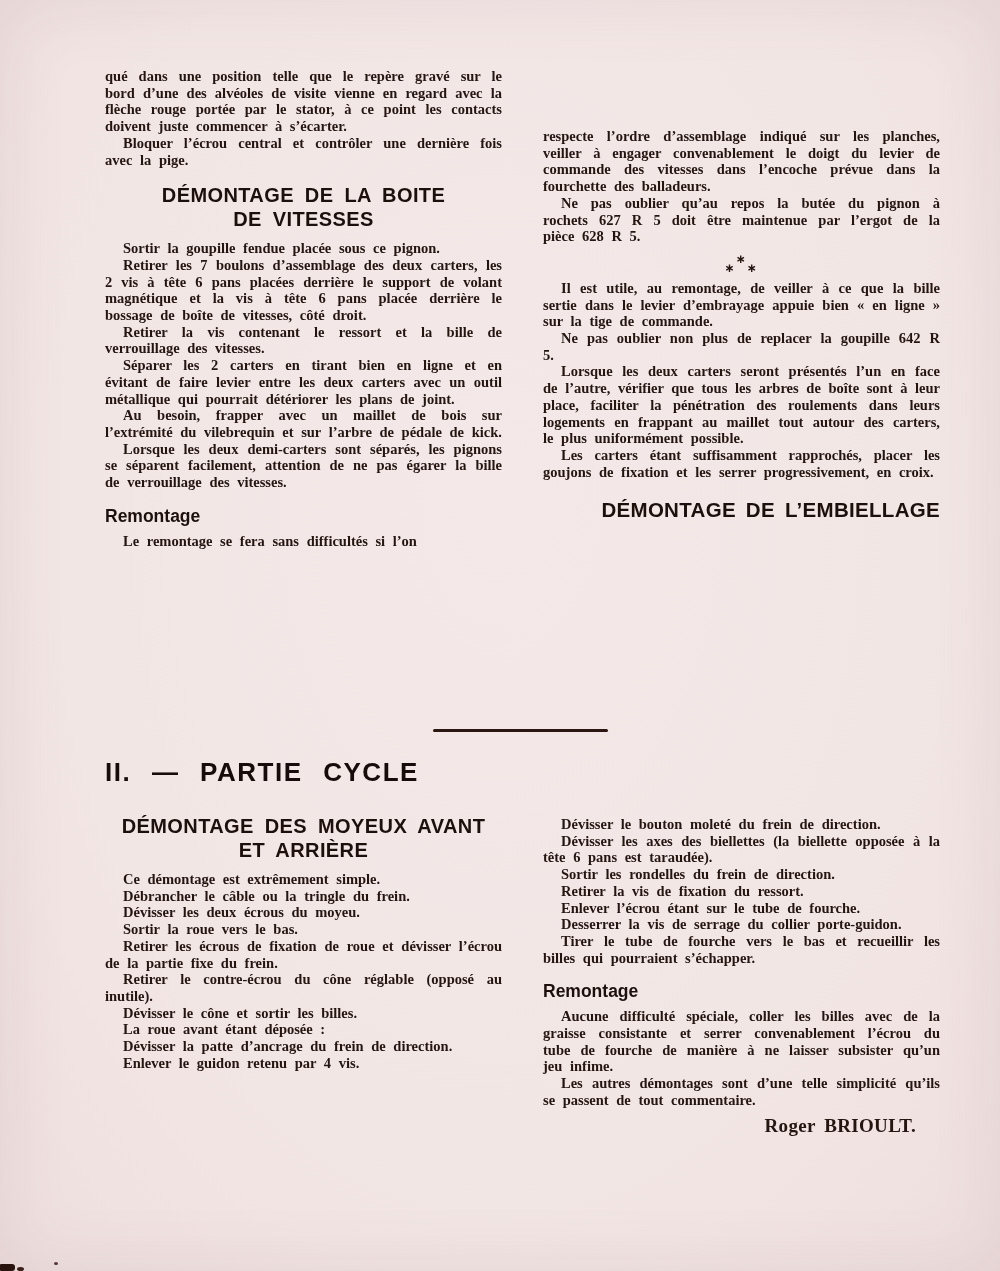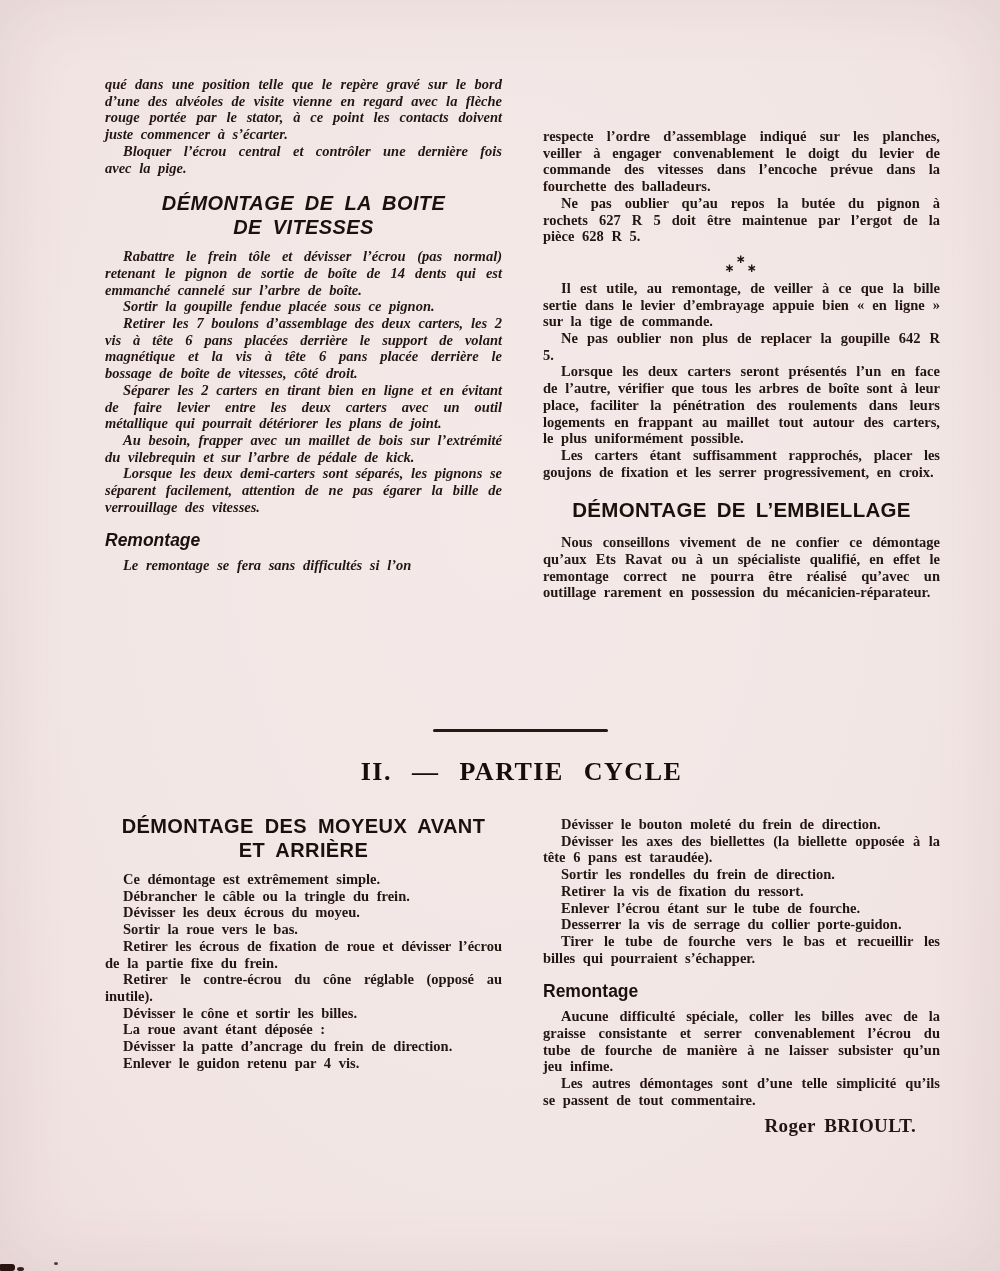--- a/index.html
+++ b/index.html
@@ -26,46 +26,45 @@
   .chead {
     font-family:"Liberation Sans", sans-serif;
     font-size:20px; line-height:24px; font-weight:bold;
     text-align:center; white-space:pre-line;
     letter-spacing:0.4px; word-spacing:5px;
     margin:15px 0 9px; text-indent:0; color:#1d100c;
   }
   .lhead {
     font-family:"Liberation Sans", sans-serif;
     font-size:20.5px; line-height:24px; font-weight:bold;
-    text-align:center; letter-spacing:0.3px; word-spacing:4px;
+    text-align:right; letter-spacing:0.3px; word-spacing:4px;
     margin:18px 0 12px; text-indent:0; color:#1d100c;
   }
   .sub {
     font-family:"Liberation Sans", sans-serif;
     font-size:17.5px; line-height:18px; font-weight:bold;
     text-align:left; margin:16px 0 8px; text-indent:0; color:#1d100c;
   }
   .asterism {
     text-align:center; white-space:pre-line;
     font-family:"DejaVu Sans", sans-serif;
     font-size:12px; line-height:9px; font-weight:bold;
     letter-spacing:2px; margin:10px 0 7px; color:#241511;
   }
   .rule {
     position:absolute; left:433px; top:729px; width:175px; height:3px;
     background:#2b1712; border-radius:2px;
   }
   .part-title {
     position:absolute; left:105px; top:756px; width:833px;
-    text-align:center;
-    font-family:Liberation Serif, serif;
+    font-family:Liberation Sans, sans-serif;
     font-size:26px; line-height:32px; font-weight:bold;
     letter-spacing:1.5px; word-spacing:12px; color:#170c0a;
   }
-  .top-left  { left:105px; top:76px;font-style:italic;  }
+  .top-left  { left:105px; top:68px;  }
   .top-right { left:543px; top:80px;margin-top:48px;  }
   .bot-left  { left:105px; top:814px; }
   .bot-left .chead:first-child { margin-top:0; }
   .bot-right { left:543px; top:816px; }
   .signature {
     text-align:right; padding-right:24px; margin-top:9px;
     font-size:19px; font-weight:bold; letter-spacing:0.3px;
   }
   .ink-bar  { position:absolute; left:0; top:1264px; width:15px; height:7px;
               background:#2a1410; border-radius:1px 3px 3px 1px; }
@@ -77,41 +76,40 @@
 </head>
 <body>
 
 <div class="page">
 
   <section class="col top-left">
     <p class="flush">qué dans une position telle que le repère gravé sur le bord d’une des alvéoles de visite vienne en regard avec la flèche rouge portée par le stator, à ce point les contacts doivent juste commencer à s’écarter.</p>
     <p>Bloquer l’écrou central et contrôler une dernière fois avec la pige.</p>
     <h2 class="chead">DÉMONTAGE DE LA BOITE
 DE VITESSES</h2>
-    <p>Rabattre le frein tôle et dévisser l’écrou (pas normal) retenant le pignon de sortie de boîte de 14 dents qui est emmanché cannelé sur l’arbre de boîte.</p>
     <p>Sortir la goupille fendue placée sous ce pignon.</p>
     <p>Retirer les 7 boulons d’assemblage des deux carters, les 2 vis à tête 6 pans placées derrière le support de volant magnétique et la vis à tête 6 pans placée derrière le bossage de boîte de vitesses, côté droit.</p>
+    <p>Retirer la vis contenant le ressort et la bille de verrouillage des vitesses.</p>
     <p>Séparer les 2 carters en tirant bien en ligne et en évitant de faire levier entre les deux carters avec un outil métallique qui pourrait détériorer les plans de joint.</p>
     <p>Au besoin, frapper avec un maillet de bois sur l’extrémité du vilebrequin et sur l’arbre de pédale de kick.</p>
     <p>Lorsque les deux demi-carters sont séparés, les pignons se séparent facilement, attention de ne pas égarer la bille de verrouillage des vitesses.</p>
     <h3 class="sub">Remontage</h3>
     <p>Le remontage se fera sans difficultés si l’on</p>
   </section>
 
   <section class="col top-right">
     <p class="flush">respecte l’ordre d’assemblage indiqué sur les planches, veiller à engager convenablement le doigt du levier de commande des vitesses dans l’encoche prévue dans la fourchette des balladeurs.</p>
     <p>Ne pas oublier qu’au repos la butée du pignon à rochets 627 R 5 doit être maintenue par l’ergot de la pièce 628 R 5.</p>
     <div class="asterism">∗
 ∗ ∗</div>
     <p>Il est utile, au remontage, de veiller à ce que la bille sertie dans le levier d’embrayage appuie bien « en ligne » sur la tige de commande.</p>
     <p>Ne pas oublier non plus de replacer la goupille 642 R 5.</p>
     <p>Lorsque les deux carters seront présentés l’un en face de l’autre, vérifier que tous les arbres de boîte sont à leur place, faciliter la pénétration des roulements dans leurs logements en frappant au maillet tout autour des carters, le plus uniformément possible.</p>
     <p>Les carters étant suffisamment rapprochés, placer les goujons de fixation et les serrer progressivement, en croix.</p>
     <h2 class="lhead">DÉMONTAGE DE L’EMBIELLAGE</h2>
-    <p>Nous conseillons vivement de ne confier ce démontage qu’aux Ets Ravat ou à un spécialiste qualifié, en effet le remontage correct ne pourra être réalisé qu’avec un outillage rarement en possession du mécanicien-réparateur.</p>
   </section>
 
   <div class="rule"></div>
   <div class="part-title">II. — PARTIE CYCLE</div>
 
   <section class="col bot-left">
     <h2 class="chead">DÉMONTAGE DES MOYEUX AVANT
 ET ARRIÈRE</h2>
     <p>Ce démontage est extrêmement simple.</p>
     <p>Débrancher le câble ou la tringle du frein.</p>

